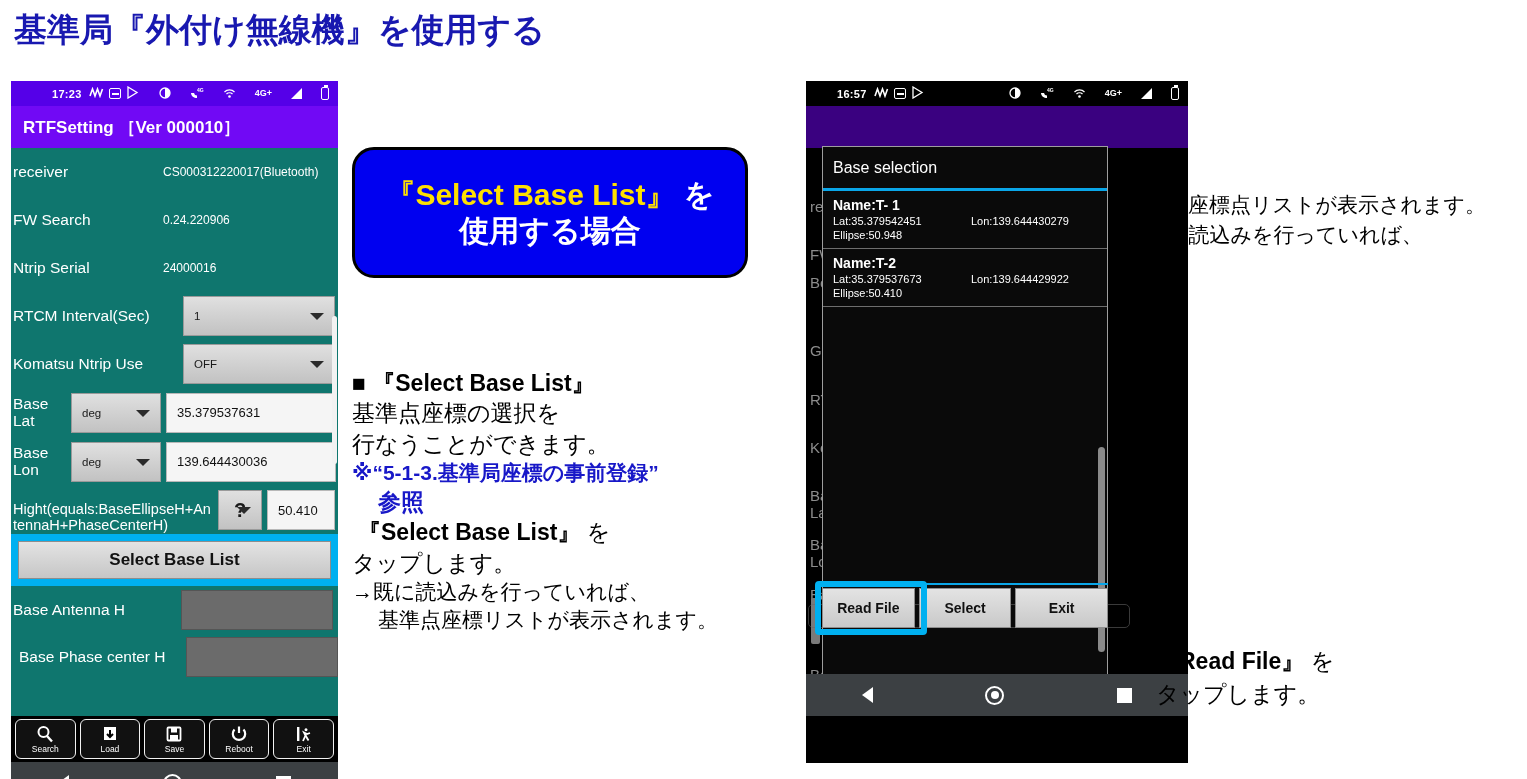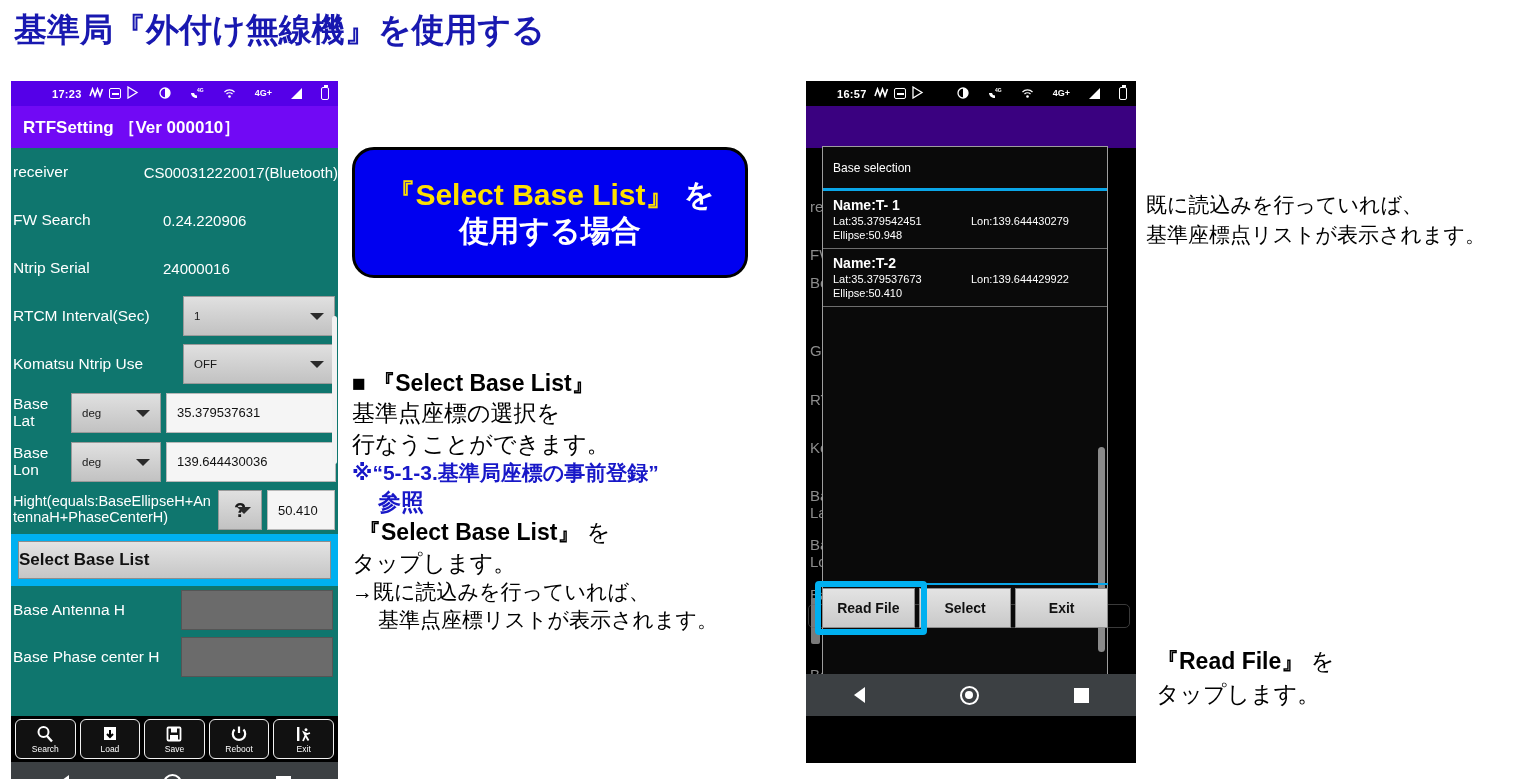--- a/index.html
+++ b/index.html
@@ -16,21 +16,21 @@
     position: absolute; left: 14px; top: 8px;
     font-size: 33px; font-weight: bold;
     color: #1818b0;
     letter-spacing: 0px;
     white-space: nowrap;
   }
 
   
   .phone { position: absolute; background: #000; }
   #phone-left  { left: 11px;  top: 81px; width: 327px; height: 682px; }
-  #phone-right { left: 806px; top: 81px; width: 330px; height: 682px; }
+  #phone-right { left: 806px; top: 81px; width: 382px; height: 682px; }
 
   .statusbar {
     height: 25px; width: 100%;
     display: flex; align-items: center;
     padding: 0 9px;
     color: #ffffff; font-size: 11px; font-weight: bold;
   }
   #phone-left .statusbar  { background: #5500e8; }
   #phone-right .statusbar { background: #000000; }
   .sb-time { margin-right: 7px; letter-spacing: .3px; }
@@ -70,21 +70,21 @@
     height: 568px; background: #0f766e; overflow: hidden;
   }
   .row {
     display: flex; align-items: center;
     color: #ffffff;
   }
   .row-label { font-size: 15.5px; color: #fff; }
 
   .r-info { height: 48px; padding-left: 2px; }
   .r-info .row-label { width: 150px; }
-  .r-info .row-value { font-size: 15px; }
+  .r-info .row-value { font-size: 12px; }
 
   .spin {
     background: linear-gradient(#e0e0e0, #c2c2c2);
     border: 1px solid #9a9a9a;
     height: 40px; position: relative;
     color: #1a1a1a; font-size: 11.5px;
     display: flex; align-items: center; padding-left: 10px;
   }
   .spin:after {
     content: ""; position: absolute; right: 10px; top: 50%; margin-top: -3px;
@@ -132,40 +132,40 @@
     position: relative;
   }
   .nav-home:after {
     content:""; position:absolute; left:3.5px; top:3.5px;
     width:8px; height:8px; background:#fff; border-radius:50%;
   }
   .nav-recent { width: 15px; height: 15px; background: #fff; }
   #sbl-button {
     background: linear-gradient(#e3e3e3, #c6c6c6);
     border: 1px solid #8d8d8d;
-    height: 38px; display: flex; align-items: center; justify-content: flex-start;
+    height: 38px; display: flex; align-items: center; justify-content: center;
     color: #111; font-size: 17px; font-weight: bold;
   }
 
   
   #rapp-body { position: relative; height: 568px; background: #000; overflow: hidden; }
   #rapp-bar { background: #3a0180; height: 42px; }
   .ghost-label {
     position: absolute; color: #8c8c8c; font-size: 15px;
     left: 4px; white-space: nowrap;
   }
   #dialog {
     position: absolute; left: 16px; top: 40px;
     width: 286px; height: 575px;
     background: #0a0a0a; border: 1px solid #9e9e9e;
     display: flex; flex-direction: column;
   }
   #dialog-title {
     height: 44px; display: flex; align-items: center; padding-left: 10px;
-    color: #fff; font-size: 12px;
+    color: #fff; font-size: 16px;
     border-bottom: 3px solid #0aa6e8;
   }
   .base-item {
     border-bottom: 1px solid #6e6e6e;
     padding: 6px 10px 7px 10px; color: #fff;
   }
   .bi-name { font-size: 14px; font-weight: bold; margin-bottom: 2px; }
   .bi-coords { display: flex; font-size: 11px; }
   .bi-lat { width: 138px; }
   .bi-ell { font-size: 11px; margin-top: 2px; }
@@ -339,42 +339,42 @@
       <div class="row" style="height:49px;padding-left:2px;">
         <span class="row-label" style="width:58px;line-height:1.05;">Base<br>Lon</span>
         <span class="spin" style="width:90px">
           <span>deg</span>
         </span>
         <span class="txtfield" style="width:170px;margin-left:5px;">
           <span>139.644430036</span>
         </span>
       </div>
 
-      <div class="row" style="height:48px;padding-left:2px;align-items:center;">
+      <div class="row" style="height:48px;padding-left:2px;align-items:flex-end;">
         <span class="row-label" style="width:205px;font-size:14.5px;line-height:1.1;">Hight(equals:BaseEllipseH+An<br>tennaH+PhaseCenterH)</span>
         <span class="spin" style="width:44px;justify-content:center;padding-left:0;font-size:20px;font-weight:bold;align-self:center;">
           <span>?</span>
         </span>
         <span class="txtfield" style="width:68px;margin-left:5px;align-self:center;">
           <span>50.410</span>
         </span>
       </div>
 
       <div style="position:relative;padding:7px;background:#00b0f0;margin-top:0px;">
         <div id="sbl-button">
           <span>Select Base List</span>
         </div>
       </div>
 
       <div class="row" style="height:47px;padding-left:2px;">
         <span class="row-label" style="width:168px">Base Antenna H</span>
         <span class="grayfield" style="width:152px"></span>
       </div>
 
-      <div class="row" style="height:47px;padding-left:2px;">
+      <div class="row" style="height:47px;padding-left:8px;">
         <span class="row-label" style="width:168px">Base Phase center H</span>
         <span class="grayfield" style="width:152px"></span>
       </div>
 
       <div id="app-scrollbar"></div>
     </div>
 
     <div id="bottombar">
       <div class="bb-btn">
         <span class="bb-ic">
@@ -566,22 +566,22 @@
     <div class="ln blue indent">参照</div>
     <div class="ln" style="padding-left:6px;">
       <span class="bold">『Select Base List』</span><span> を</span>
     </div>
     <div class="ln">タップします。</div>
     <div class="ln sm">→既に読込みを行っていれば、</div>
     <div class="ln sm indent">基準点座標リストが表示されます。</div>
   </div>
 
   <div id="anno-top">
+    <div class="nowrap">基準座標点リストが表示されます。</div>
     <div class="nowrap">既に読込みを行っていれば、</div>
-    <div class="nowrap">基準座標点リストが表示されます。</div>
   </div>
 
   <div id="anno-bottom">
     <div class="nowrap">
       <span class="bold">『Read File』</span><span> を</span>
     </div>
     <div class="nowrap">タップします。</div>
   </div>
 
 </div>

